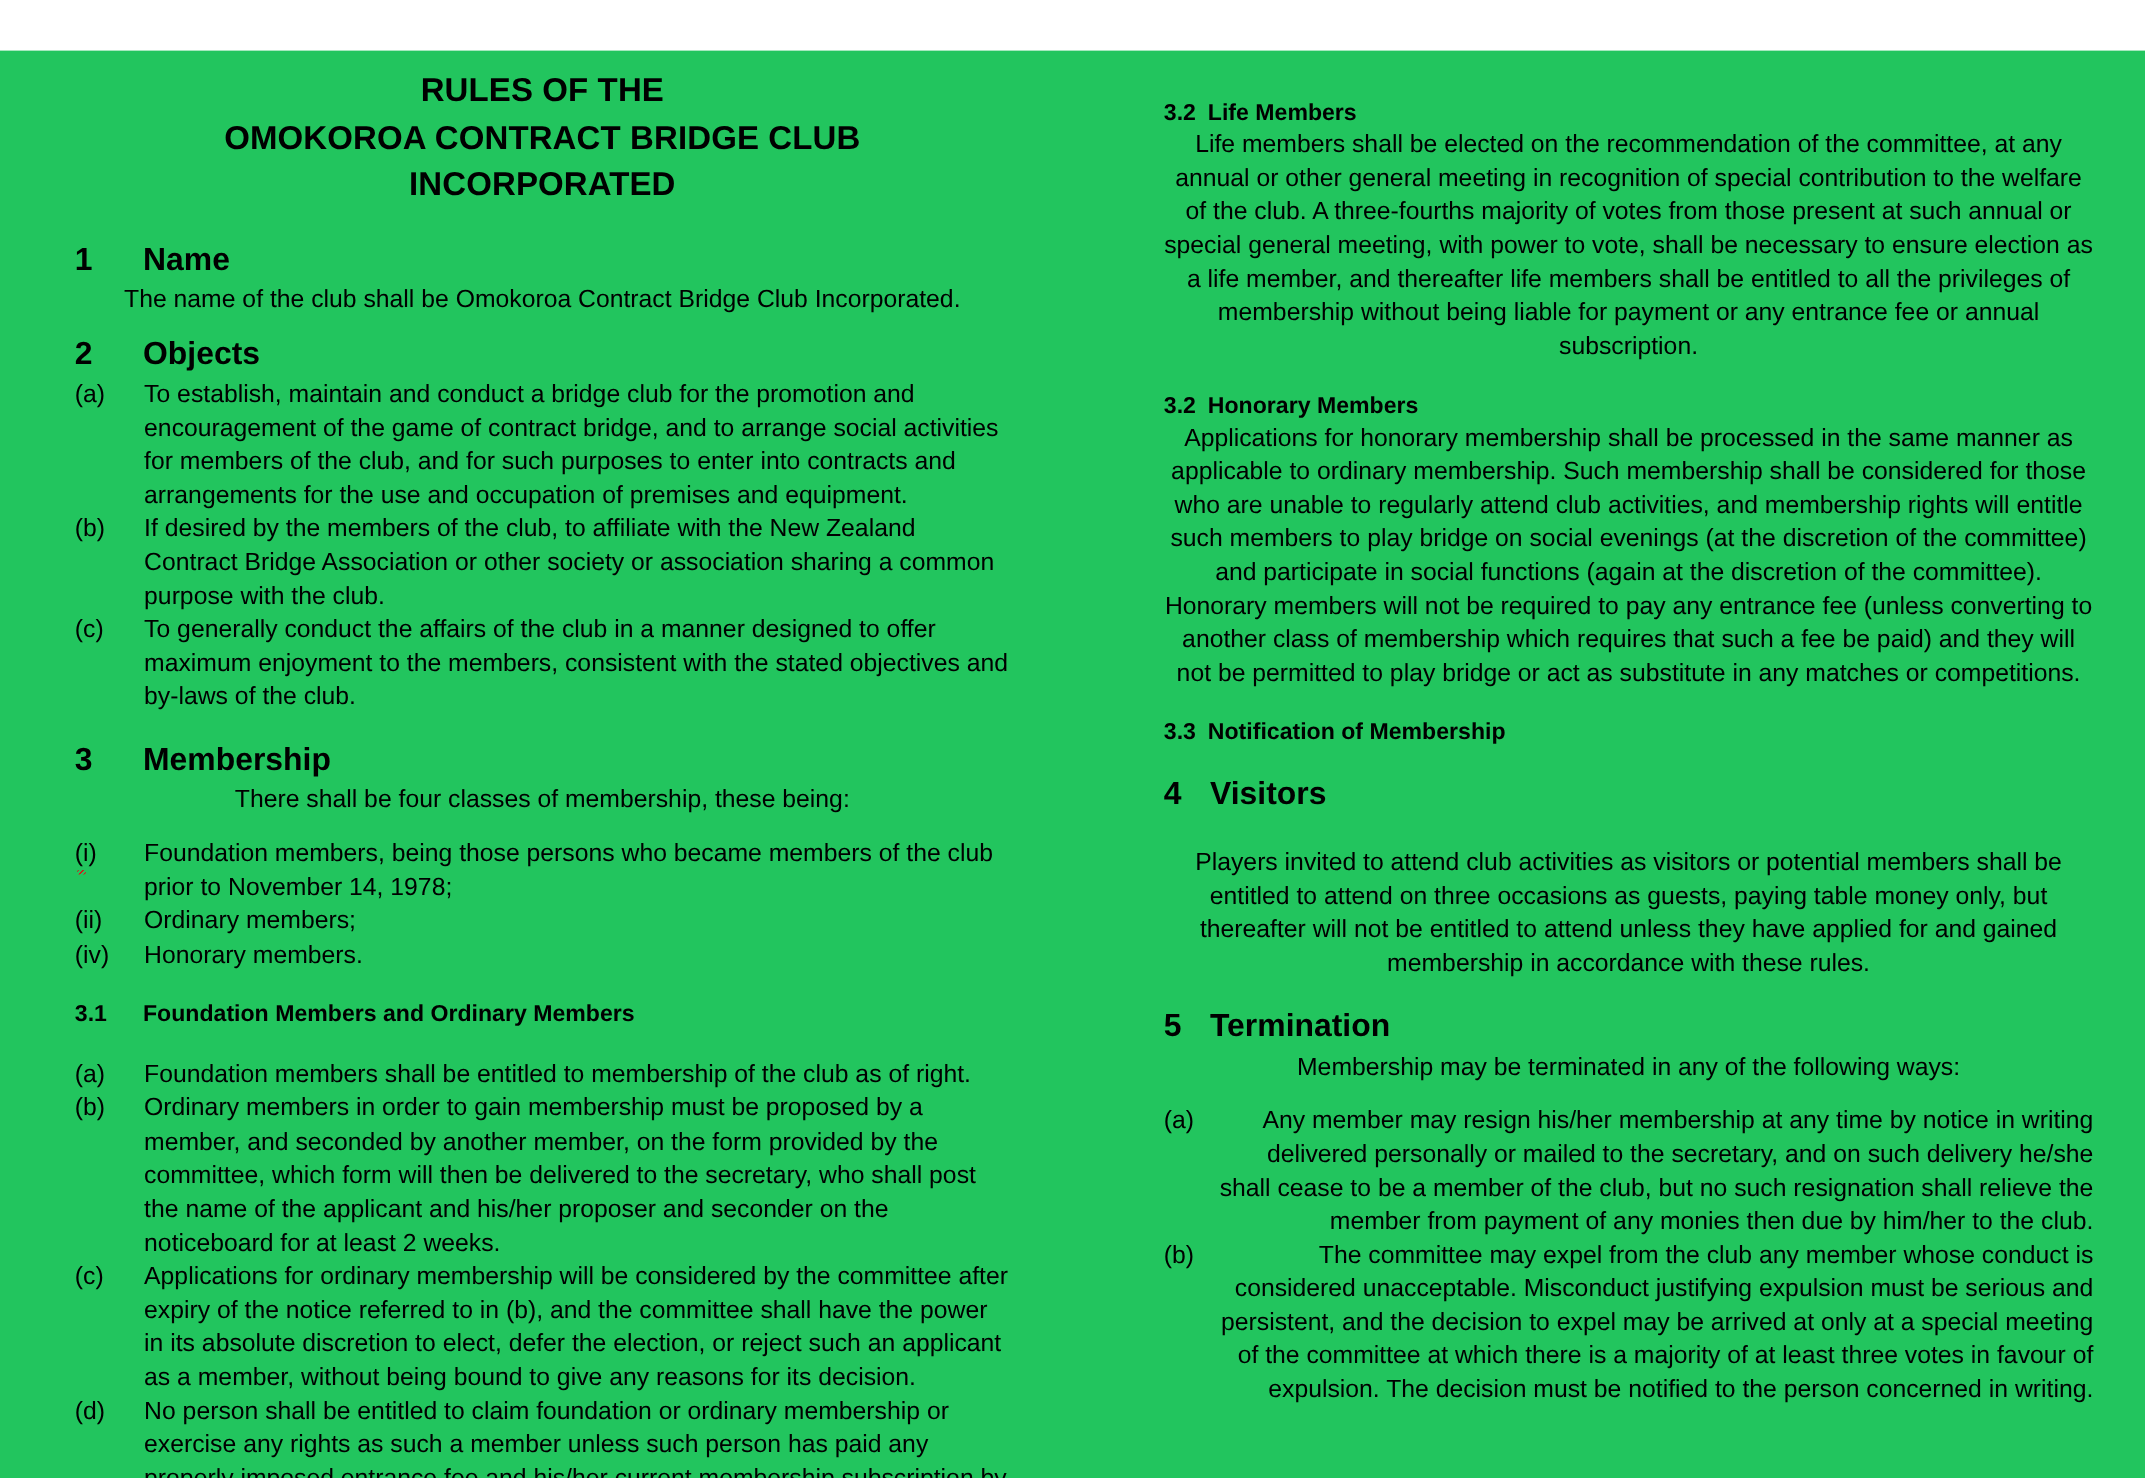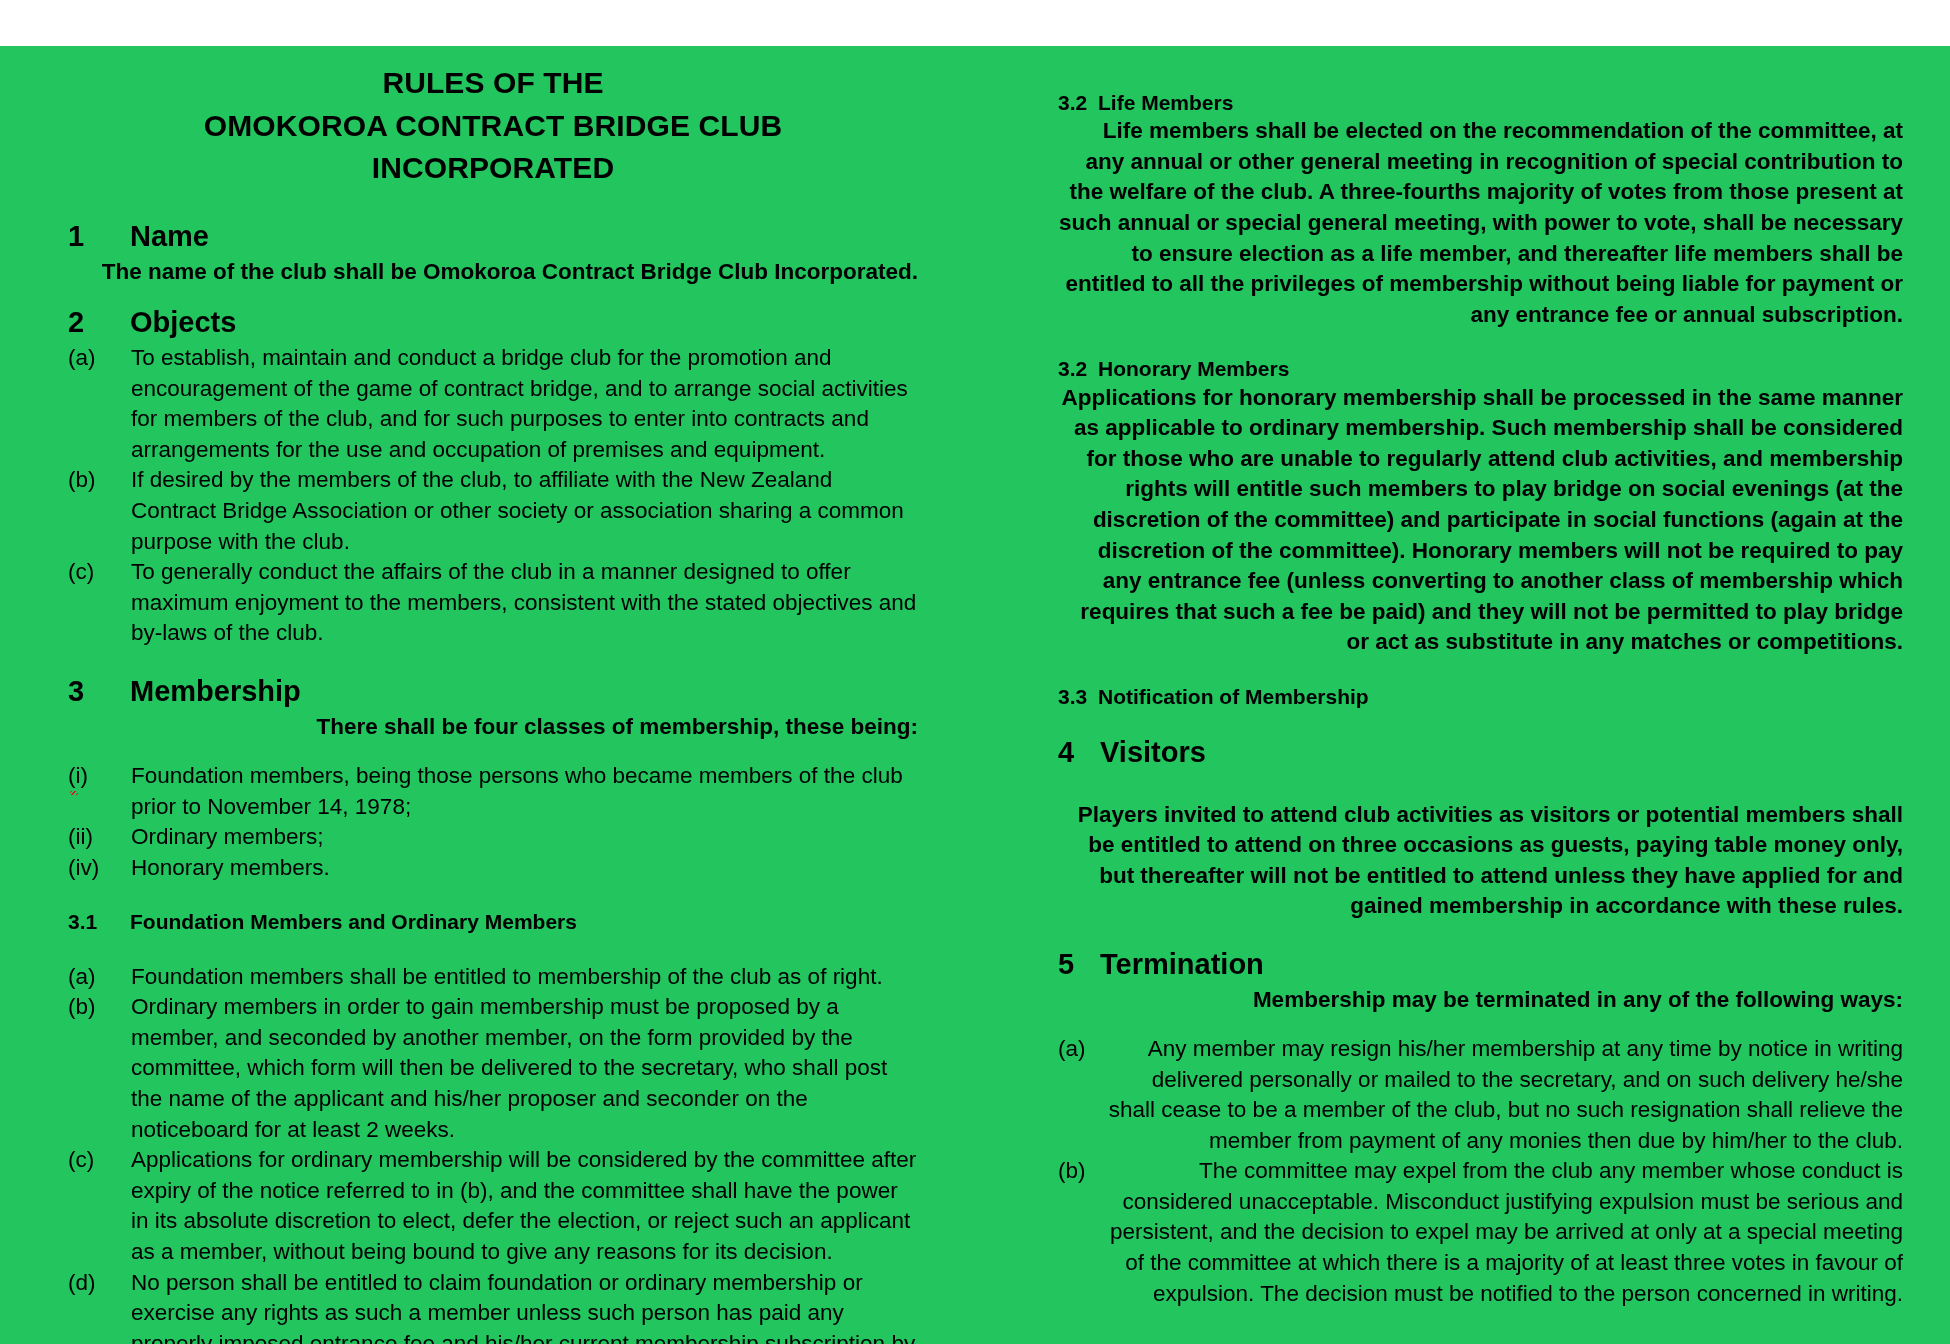--- a/index.html
+++ b/index.html
@@ -69,22 +69,21 @@
   }
   .h2 .num { width: 62px; flex: 0 0 62px; }
   .h2-tight .num { width: 40px; flex: 0 0 40px; }
   .h2 .txt { flex: 1 1 auto; }
 
   
   .p {
     font-size: 22.5px;
     line-height: 1.36;
     margin: 0;
-    text-align: right;
-    font-weight: bold;
+    text-align: center;
   }
   
   .item {
     font-size: 22.5px;
     line-height: 1.36;
     margin: 0;
     display: flex;
     align-items: flex-start;
   }
   .item .lbl {

